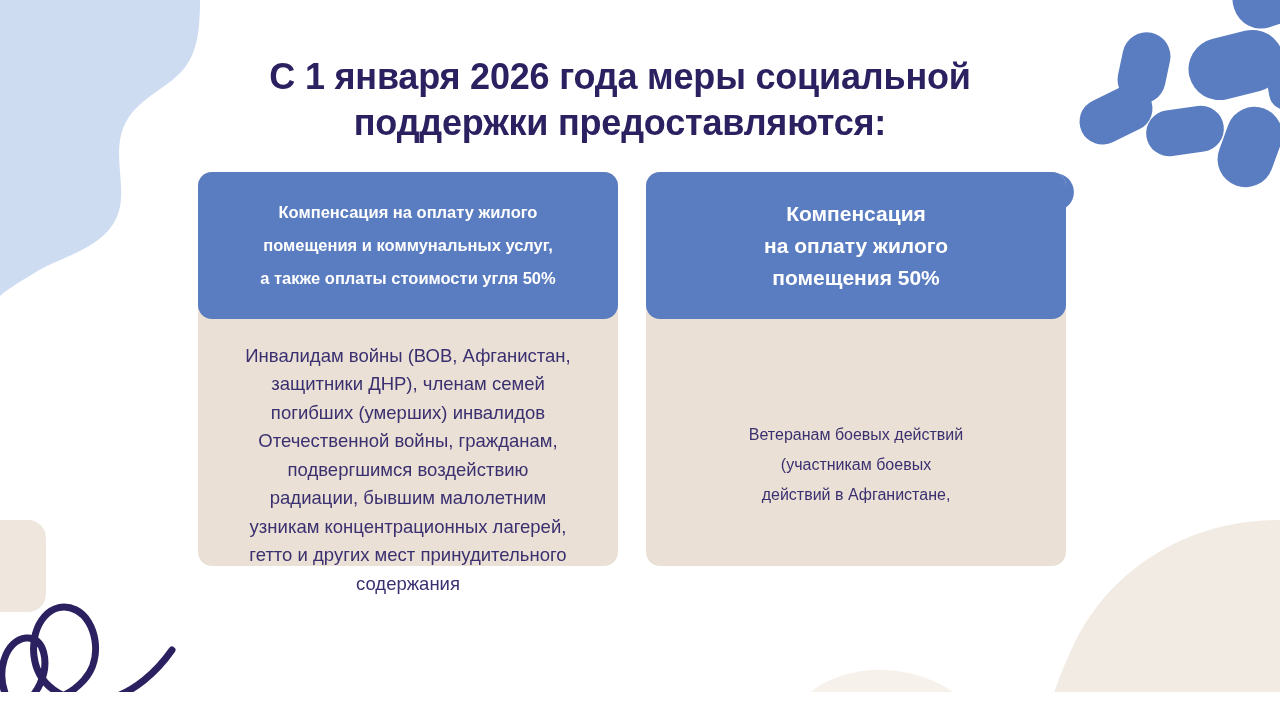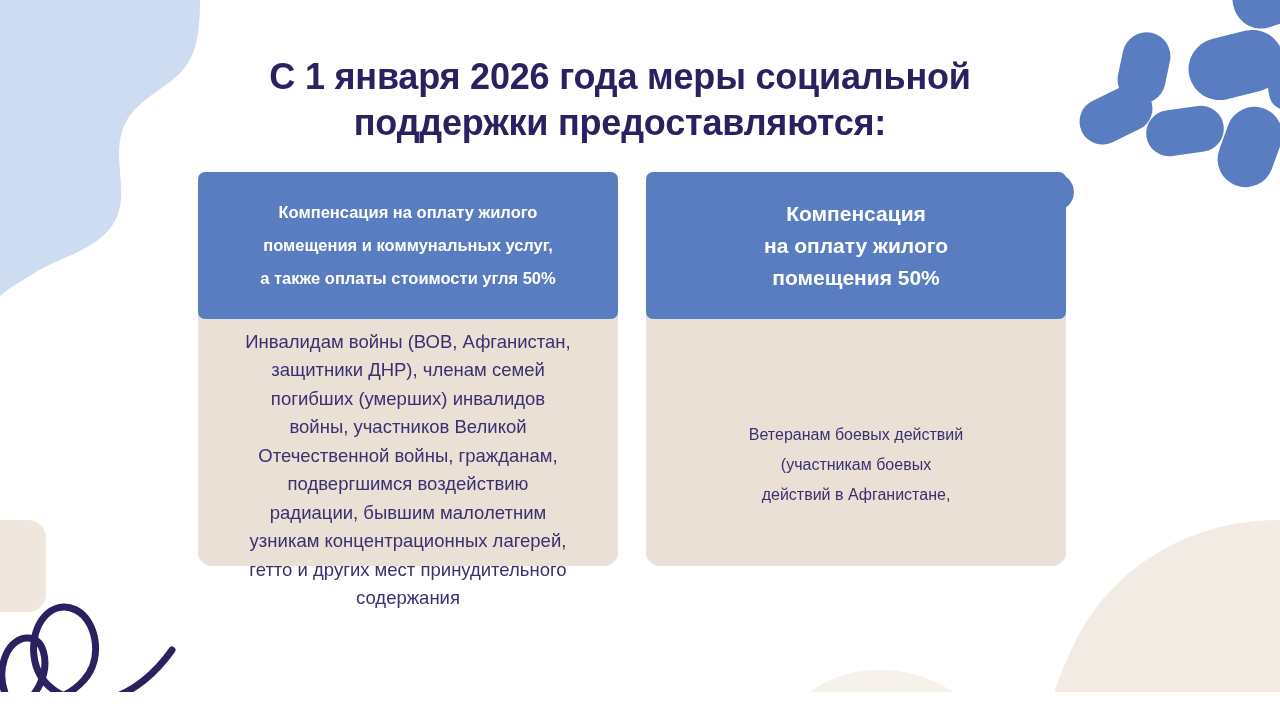--- a/index.html
+++ b/index.html
@@ -69,21 +69,21 @@
     border-radius:14px;
     overflow:visible;
   }
 
   .card-header {
     position:absolute;
     left:0;
     top:0;
     width:100%;
     background:#5A7CC0;
-    border-radius:7px;
+    border-radius:14px;
     display:flex;
     flex-direction:column;
     align-items:center;
     justify-content:center;
     color:#ffffff;
     text-align:center;
     z-index:2;
   }
 
   .card-header .hdr-line {
@@ -213,21 +213,20 @@
       <div class="card-header">
         <span class="hdr-line">Компенсация на оплату жилого</span>
         <span class="hdr-line">помещения и коммунальных услуг,</span>
         <span class="hdr-line">а также оплаты стоимости угля 50%</span>
       </div>
       <div class="card-body">
         <div>
           <span class="body-line">Инвалидам войны (ВОВ, Афганистан,</span>
           <span class="body-line">защитники ДНР), членам семей</span>
           <span class="body-line">погибших (умерших) инвалидов</span>
-          <span class="body-line">войны, участников Великой</span>
           <span class="body-line">Отечественной войны, гражданам,</span>
           <span class="body-line">подвергшимся  воздействию</span>
           <span class="body-line">радиации, бывшим малолетним</span>
           <span class="body-line">узникам концентрационных лагерей,</span>
           <span class="body-line">гетто и других мест принудительного</span>
           <span class="body-line">содержания</span>
         </div>
       </div>
     </div>
 

